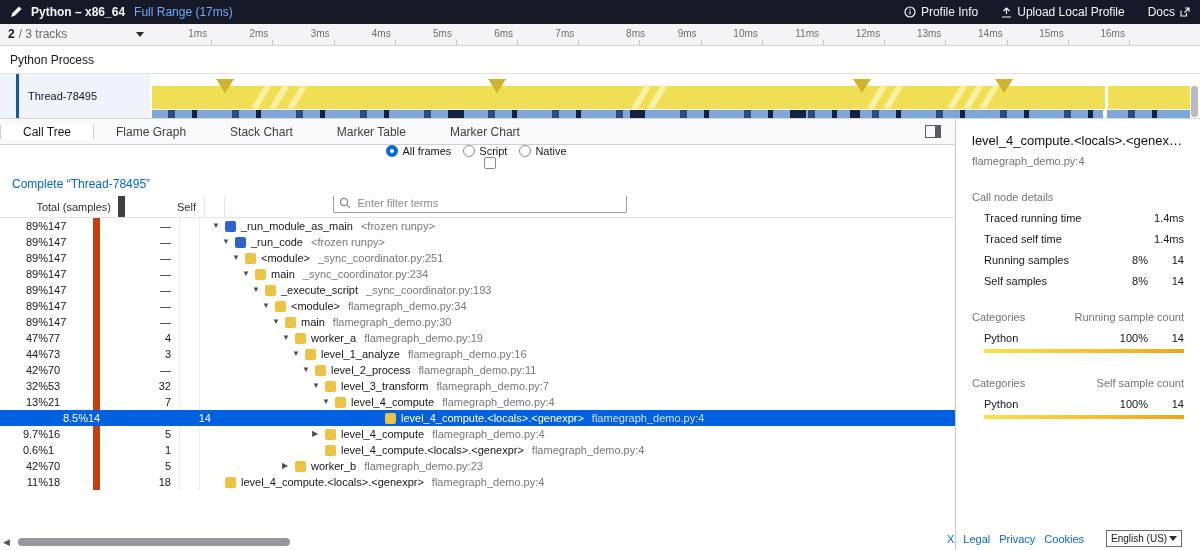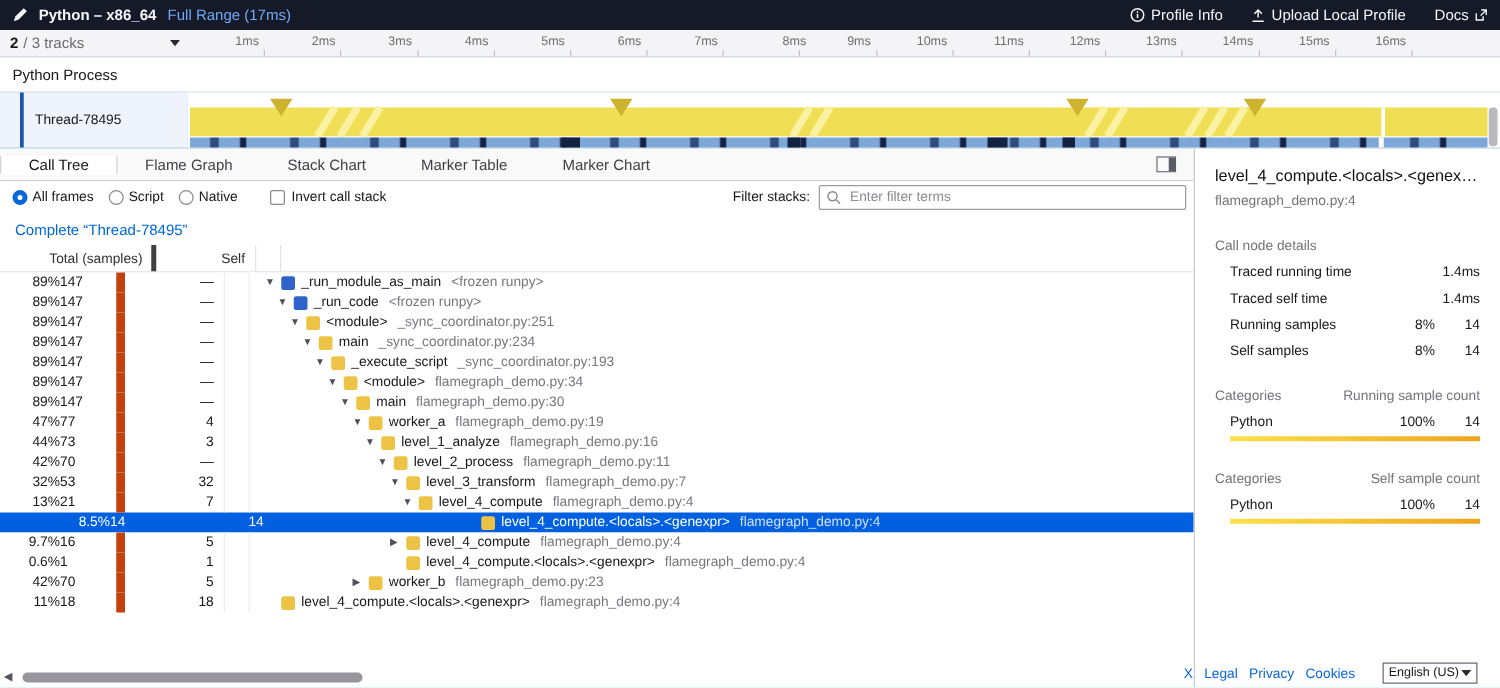--- a/index.html
+++ b/index.html
@@ -1,16 +1,16 @@
 <!DOCTYPE html>
 <html><head>
 <meta charset="utf-8">
 <style>
   html,body{margin:0;padding:0;background:#fff;}
-  .app{position:relative;width:1200px;height:550px;overflow:hidden;background:#7dd3fc;
+  .app{position:relative;width:1200px;height:550px;overflow:hidden;background:#000000;
        font-family:"Liberation Sans","DejaVu Sans",sans-serif;color:#17171c;}
   .app *{box-sizing:border-box;}
 
   
   .topbar{position:absolute;top:0;left:0;width:1200px;height:24px;background:#161a28;
           display:flex;align-items:center;padding:0 10px;gap:9px;color:#f5f6fa;font-size:12px;}
   .topbar .title{font-weight:700;}
   .topbar .range{color:#6fa9f7;cursor:pointer;}
   .grow{flex:1;}
   .tbtn{display:flex;align-items:center;gap:5px;color:#f5f6fa;background:none;border:none;
@@ -54,21 +54,21 @@
   .tabbar{position:absolute;top:0;left:0;width:955px;height:26px;background:#f9f9fa;
           border-bottom:1px solid #cfcfd4;display:flex;align-items:stretch;}
   .tabs{display:flex;align-items:center;}
   .tab{padding:0 22px;font-size:12px;color:#3d3d45;display:flex;align-items:center;cursor:pointer;}
   .tab.active{background:#fff;border-left:1px solid #cfcfd4;border-right:1px solid #cfcfd4;
               color:#15151a;box-shadow:0 1px 0 0 #fff;}
   .panel-toggle{margin-left:auto;margin-right:14px;display:flex;align-items:center;cursor:pointer;}
 
   
   .filter-row{position:absolute;top:26px;left:0;width:955px;height:26px;display:flex;
-              align-items:center;font-size:11px;padding-left:10px;background:#fff;}
+              align-items:center;font-size:11px;padding-left:10px;background:#fff;flex-direction:column;}
   .fr-item{display:flex;align-items:center;gap:4px;margin-right:12px;cursor:pointer;}
   .radio{width:12px;height:12px;border-radius:50%;border:1px solid #8a8a93;background:#fff;flex:none;}
   .radio.checked{border:4px solid #0a67d8;}
   .checkbox{width:12px;height:12px;border:1px solid #8a8a93;border-radius:2px;background:#fff;
             flex:none;margin-left:14px;}
   .cb-label{margin-left:5px;}
   .filter-label{margin-left:auto;margin-right:7px;}
   .search-box{position:relative;margin-right:6px;}
   .search-box input{width:294px;height:20px;border:1px solid #9b9ba3;border-radius:2px;
                     font-size:11px;font-family:inherit;padding:0 6px 0 24px;color:#333;}
@@ -77,21 +77,21 @@
 
   
   .breadcrumb-row{position:absolute;top:52px;left:0;width:955px;height:25px;display:flex;
                   align-items:center;padding-left:12px;background:#fff;}
   .breadcrumb{font-size:12px;color:#0067d6;cursor:pointer;text-decoration:none;}
 
   
   .thead{position:absolute;top:77px;left:0;width:955px;height:22px;display:flex;
          border-bottom:1px solid #e4e4e8;font-size:11px;color:#2f2f36;}
   .th1{width:125px;display:flex;align-items:center;justify-content:flex-end;
-       padding-right:7px;border-right:4px solid #404040;}
+       padding-right:7px;border-right:7px solid #404040;}
   .th2{width:80px;display:flex;align-items:center;justify-content:flex-end;
        padding-right:8px;border-right:1px solid #e4e4e8;}
   .th3{width:20px;border-right:1px solid #e4e4e8;}
   #rows{position:absolute;top:99px;left:0;width:955px;}
   .trow{display:flex;height:16px;line-height:16px;font-size:11px;background:#fff;cursor:default;}
   .trow .c1{width:100px;display:flex;border-right:7px solid #c2410c;flex:none;}
   .pct{width:48px;text-align:right;}
   .cnt{flex:1;text-align:left;padding-right:7px;}
   .selfc{width:80px;text-align:right;padding-right:8px;border-right:1px solid #ececf0;flex:none;}
   .gapc{width:20px;border-right:1px solid #ececf0;flex:none;}

